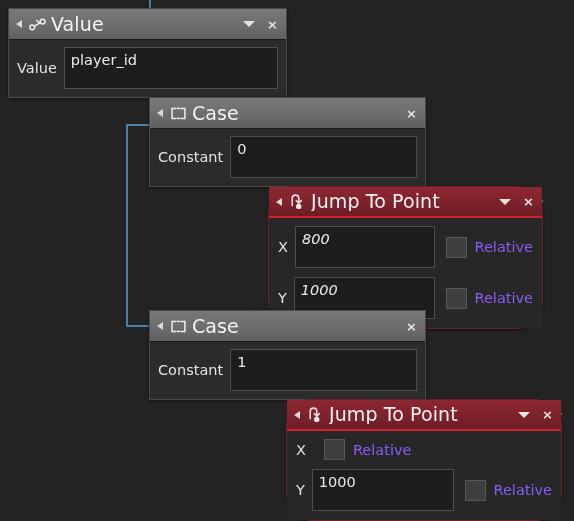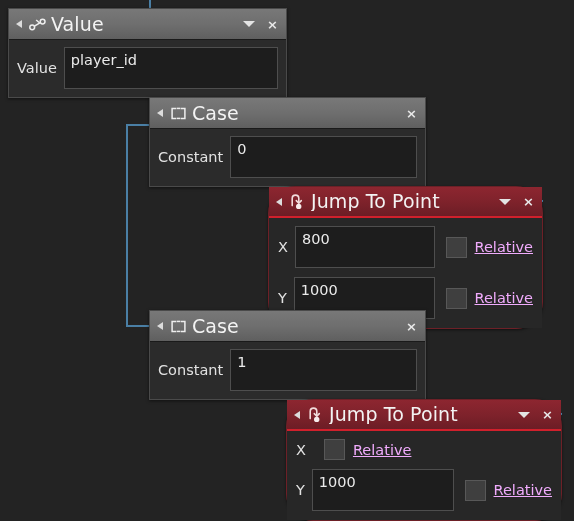--- a/index.html
+++ b/index.html
@@ -141,35 +141,34 @@
     flex: 0 0 auto;
     width: 21px;
     height: 21px;
     box-sizing: border-box;
     background: #3f3f3f;
     border: 1px solid #585858;
     margin: 0 8px 0 11px;
   }
   .check-label {
     flex: 0 0 auto;
-    color: #f0abfc;
+    color: #8b5cf6;
     font-size: 14.5px;
     line-height: 16px;
     white-space: nowrap;
-    text-decoration: underline;
   }
 
   
   #node-switch  { left: 8px;   top: 8px;   width: 279px; }
   #node-case-0  { left: 149px; top: 97px;  width: 277px; }
   #node-jump-0  { left: 268px; top: 186px; width: 275px; }
   #node-case-1  { left: 149px; top: 310px; width: 277px; }
   #node-jump-1  { left: 286px; top: 399px; width: 276px; }
 
-  #node-jump-0 .field-input { max-width: 160px; }
+  #node-jump-0 .field-input { max-width: 160px; font-style: italic; }
   #node-jump-1 .field-input { max-width: 160px; }
   #node-switch .field-input  { max-width: 222px; }
   #node-case-0 .field-input,
   #node-case-1 .field-input  { max-width: 196px; }
 </style>
 </head>
 <body>
 
 <div id="canvas">
 

